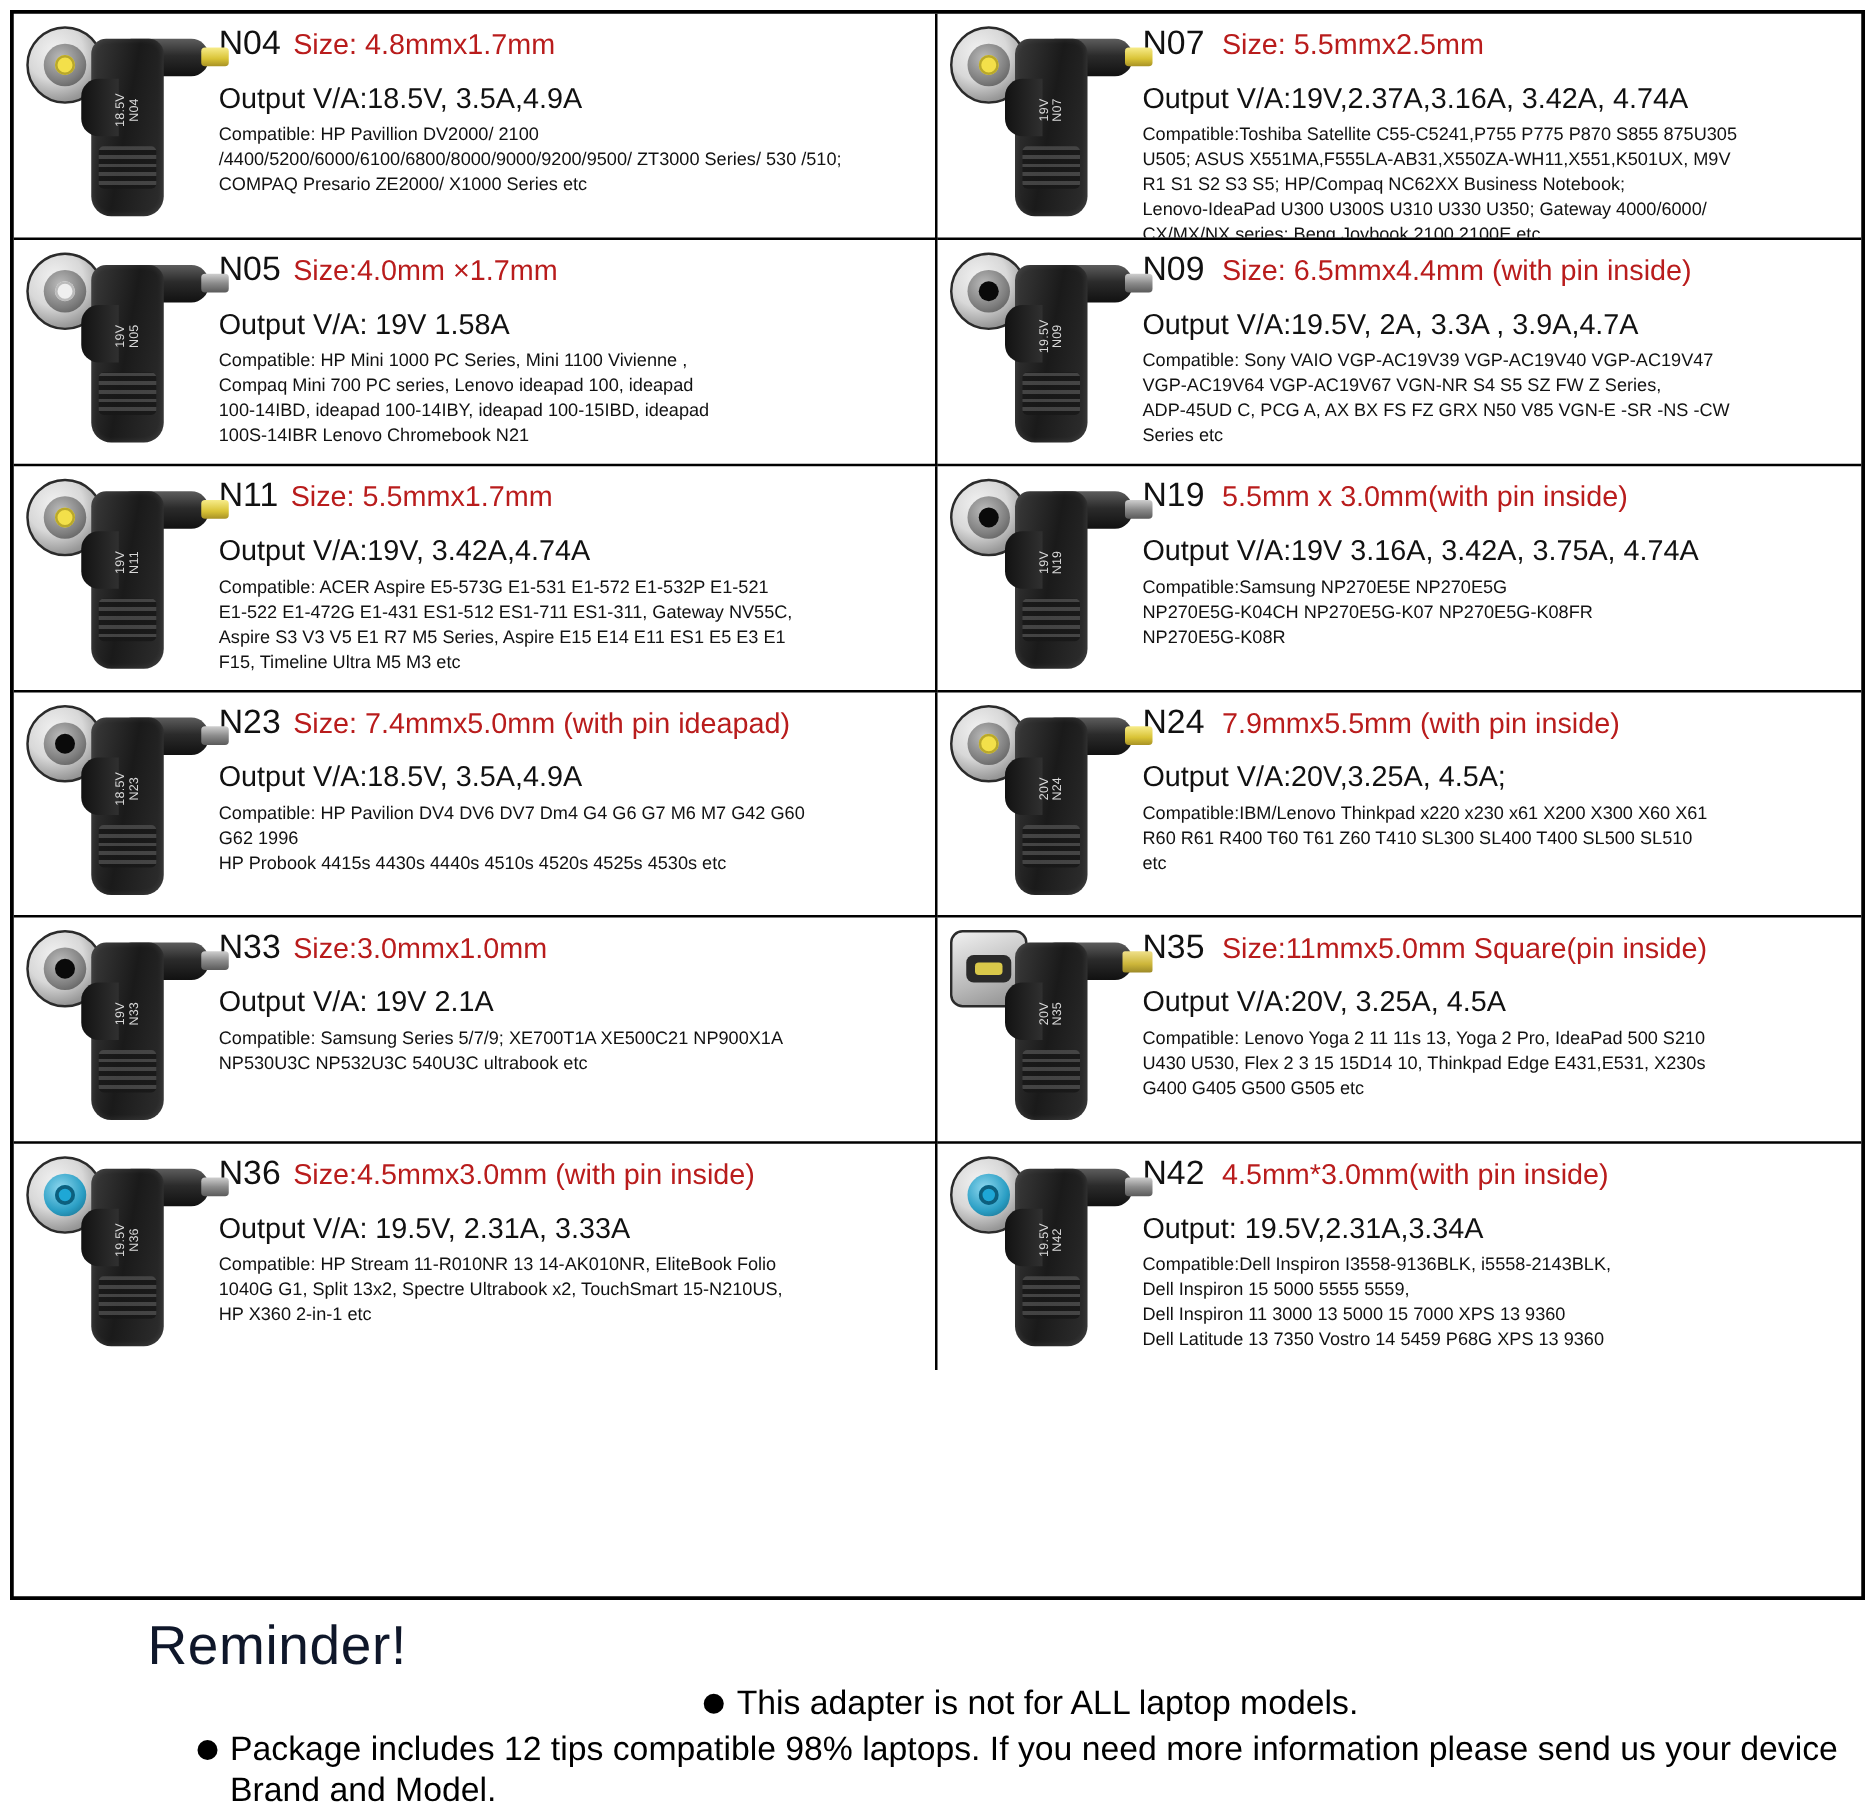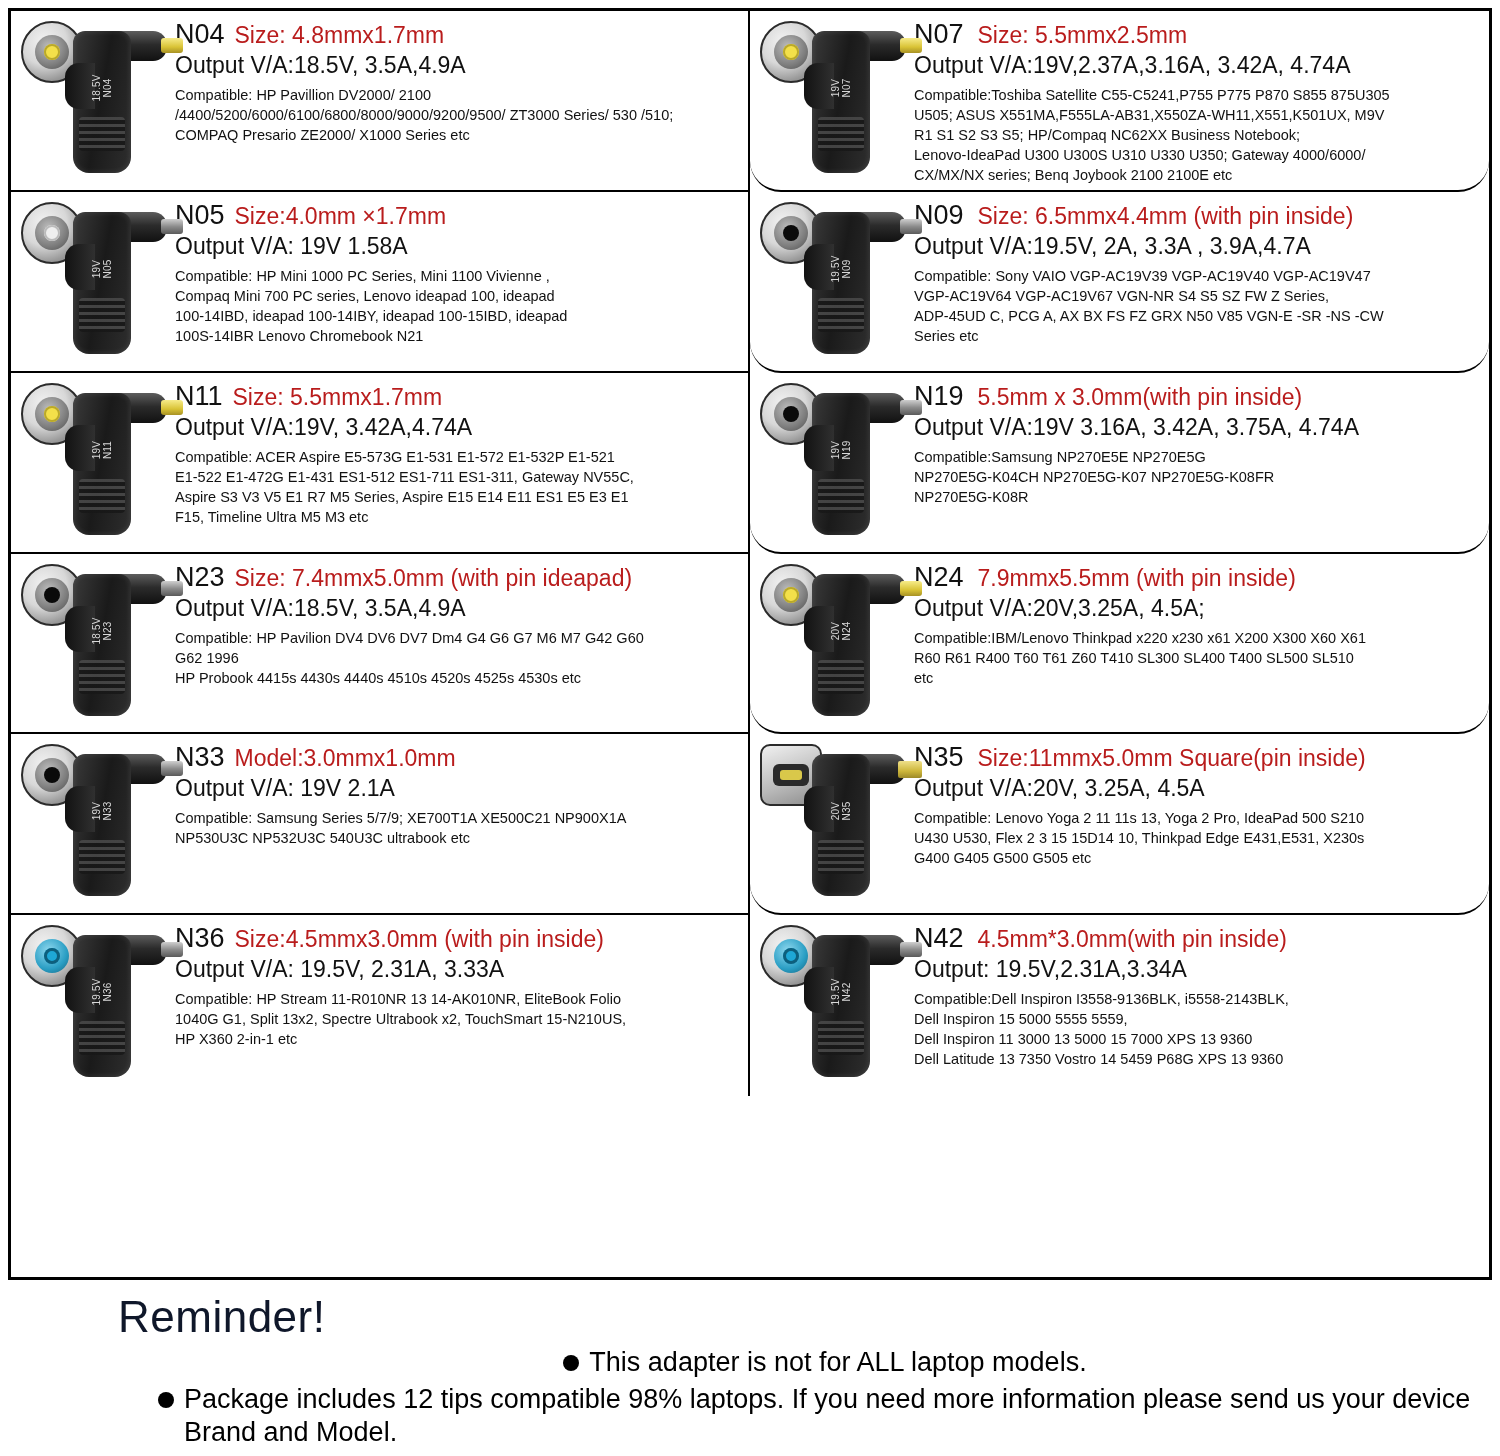--- a/index.html
+++ b/index.html
@@ -27,21 +27,21 @@
   }
   .cell {
     border-right: 2px solid #000;
     border-bottom: 2px solid #000;
     position: relative;
     padding: 4px 6px 4px 4px;
     display: flex;
     flex-direction: row;
     overflow: hidden;
   }
-  .cell.col2 { border-right: none; border-radius: 31px; }
+  .cell.col2 { border-right: none; }
   .cell.lastrow { border-bottom: none; }
 
   
   .art {
     width: 160px;
     min-width: 160px;
     position: relative;
   }
   .socket {
     position: absolute;
@@ -146,21 +146,21 @@
     white-space: nowrap;
   }
   .size {
     font-size: 23px;
     color: #b91c1c;
     white-space: nowrap;
   }
   .out {
     font-size: 23px;
     color: #111;
-    margin-top: 2px;
+    margin-top: 15px;
     white-space: nowrap;
   }
   .compat {
     font-size: 14.5px;
     line-height: 20px;
     color: #111;
     margin-top: 6px;
     white-space: pre-line;
   }
   .c2 .hdr { gap: 14px; }
@@ -448,21 +448,21 @@
           <div class="body"></div>
           <div class="elbow"></div>
           <div class="label">19V
 N33</div>
           <div class="ridges"></div>
         </div>
       </div>
       <div class="info">
         <div class="hdr">
           <span class="code">N33</span>
-          <span class="size">Model:3.0mmx1.0mm</span>
+          <span class="size">Size:3.0mmx1.0mm</span>
         </div>
         <div class="out">Output V/A: 19V 2.1A</div>
         <div class="compat">Compatible: Samsung Series 5/7/9; XE700T1A XE500C21 NP900X1A
 NP530U3C NP532U3C 540U3C ultrabook etc</div>
       </div>
     </div>
 
     <div class="cell col2 c2">
       <div class="art">
         <div class="socket square">

